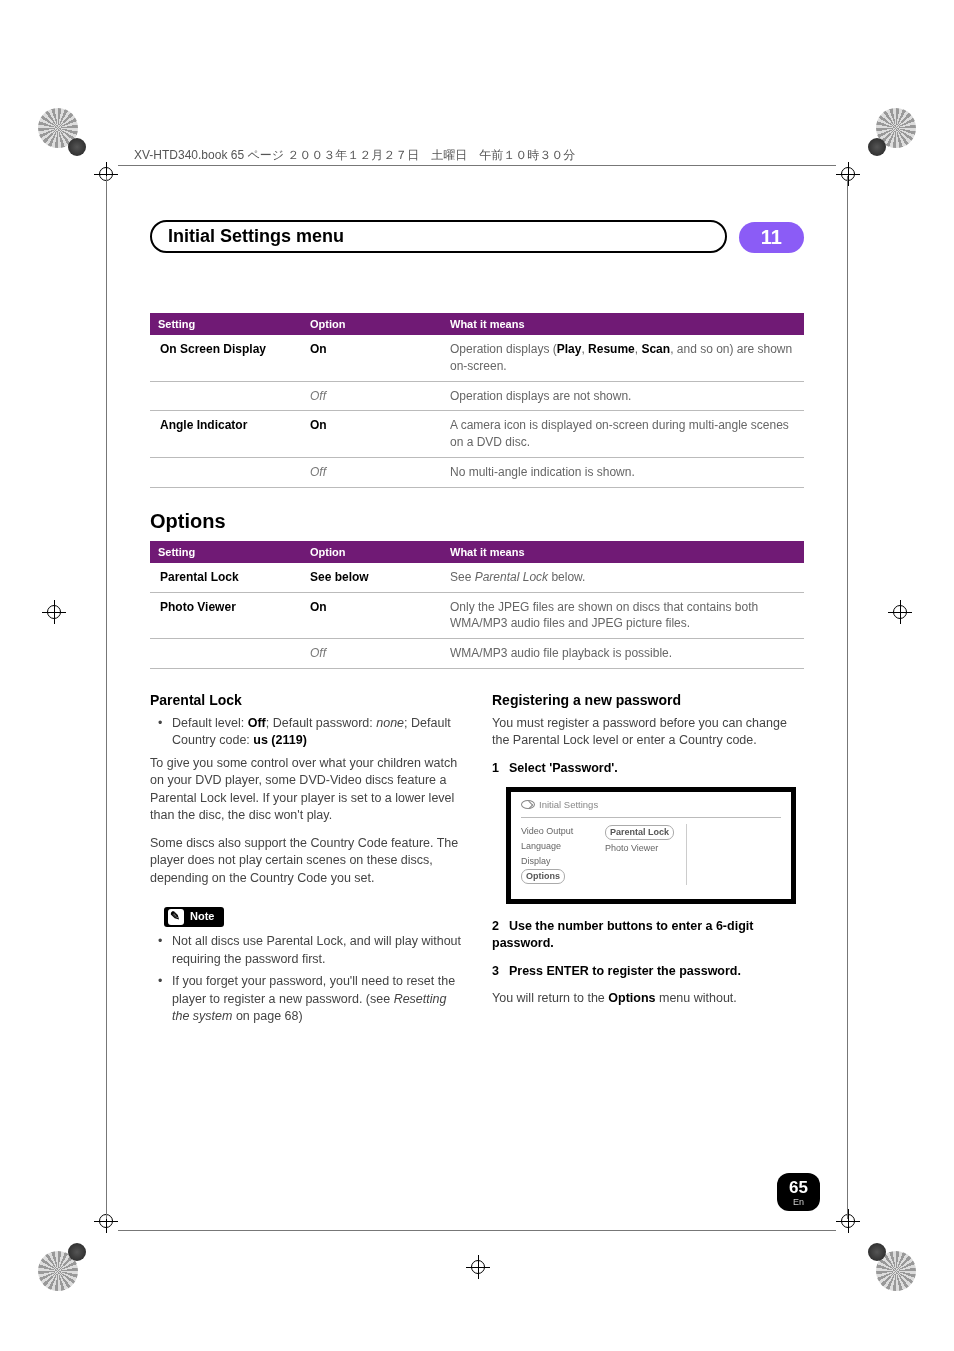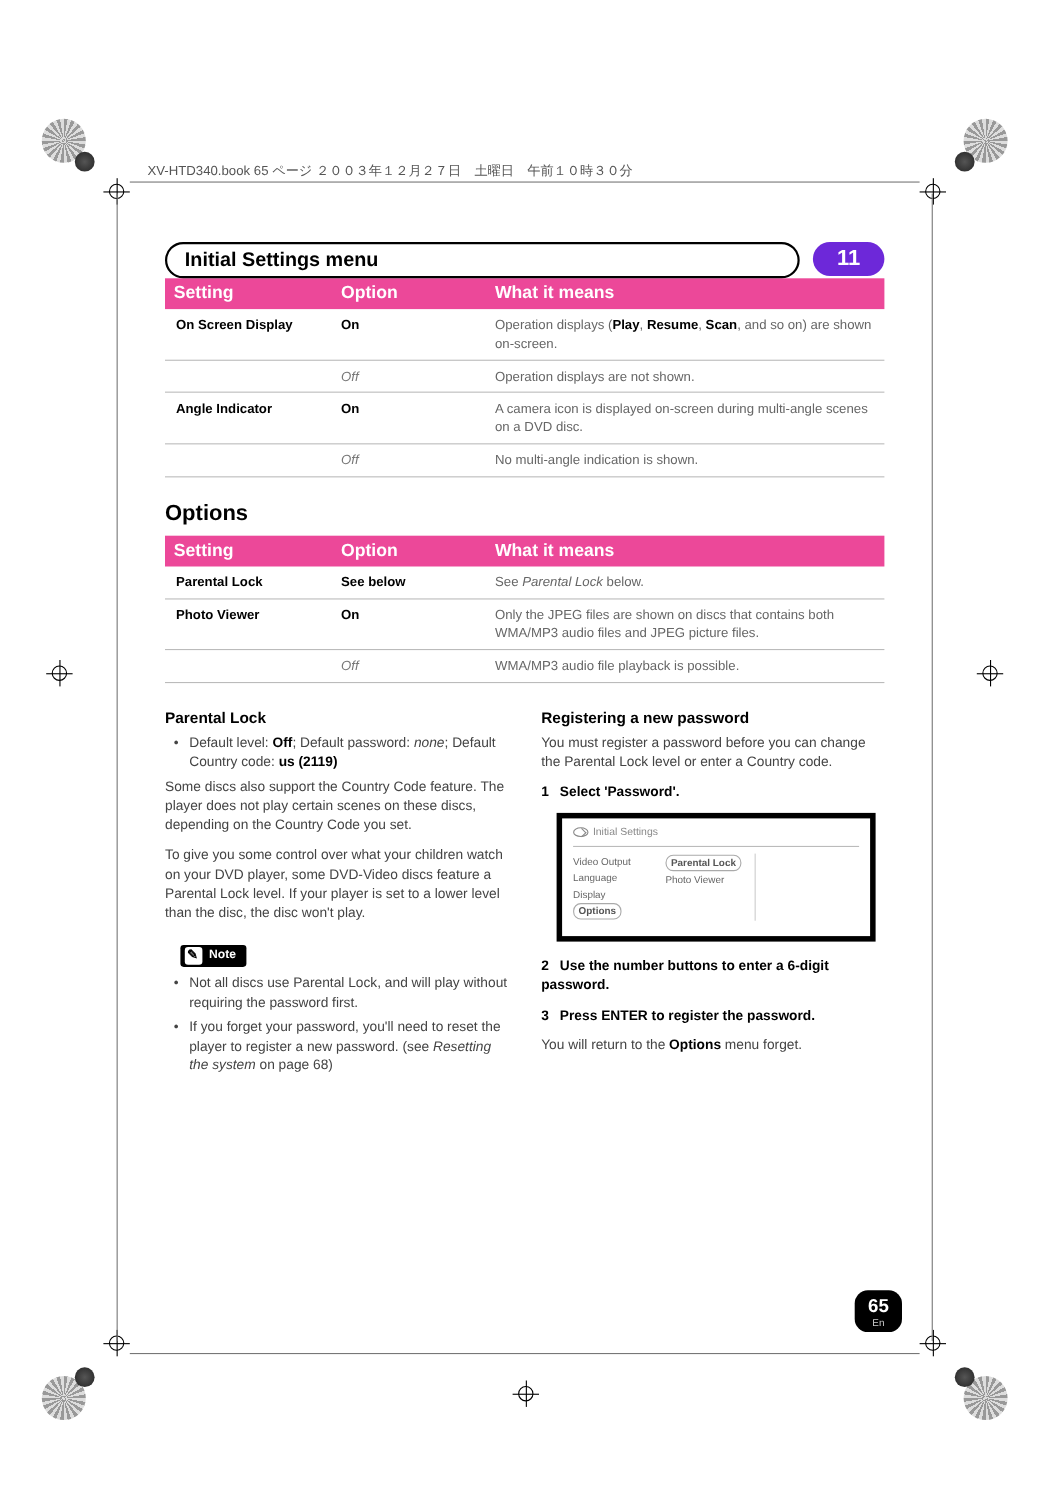--- a/index.html
+++ b/index.html
@@ -35,26 +35,26 @@
     .corner-deco.br .dot { bottom: 30px; right: 30px; }
     
     .japanese-header { position: absolute; top: 147px; left: 134px; font-size: 12px; color: #555; }
     .hline-top { position: absolute; top: 165px; left: 118px; right: 118px; height: 1px; background: #777; }
     .vline-left { position: absolute; top: 176px; bottom: 132px; left: 106px; width: 1px; background: #777; }
     .vline-right { position: absolute; top: 176px; bottom: 132px; right: 106px; width: 1px; background: #777; }
     .hline-bot { position: absolute; bottom: 120px; left: 118px; right: 118px; height: 1px; background: #777; }
     
     .content { position: absolute; top: 215px; left: 150px; right: 150px; }
     
-    .title-bar { display: flex; align-items: flex-start; margin-top: 5px; }
+    .title-bar { display: flex; align-items: flex-end; margin-bottom: 60px; margin-top: 5px; }
     .title-pill { flex: 1; border: 2.5px solid #000; border-radius: 18px; padding: 4px 16px; font-size: 18px; font-weight: bold; }
-    .chapter-badge { background: #6d28d9; color: #fff; border-radius: 18px; padding: 4px 22px; font-size: 20px; font-weight: bold; margin-left: 12px; }
+    .chapter-badge { background: #8b5cf6; color: #fff; border-radius: 18px; padding: 4px 22px; font-size: 20px; font-weight: bold; margin-left: 12px; }
     
     table.settings { width: 100%; border-collapse: collapse; font-size: 12px; margin-bottom: 22px; }
-    table.settings thead th { background: #ec4899; color: #fff; text-align: left; padding: 5px 10px; font-size: 16px; font-weight: bold; }
+    table.settings thead th { background: #701a75; color: #fff; text-align: left; padding: 5px 10px; font-size: 11px; font-weight: bold; }
     table.settings thead th:first-child { padding-left: 8px; }
     table.settings td { padding: 6px 10px 6px 10px; vertical-align: top; border-bottom: 1px solid #bbb; color: #666; line-height: 1.4; }
     table.settings td.setting { color: #000; font-weight: bold; width: 150px; }
     table.settings td.option { color: #000; font-weight: bold; width: 140px; }
     table.settings td.option.italic { font-style: italic; font-weight: normal; color: #777; }
     table.settings tr.sub td { border-bottom: 1px solid #bbb; }
     table.settings tr:last-child td { border-bottom: 1px solid #bbb; }
     
     h2.section { font-size: 20px; font-weight: bold; margin: 8px 0 8px 0; }
     
@@ -212,22 +212,22 @@
       </tr>
     </tbody>
   </table>
 
   <div class="columns">
     <div class="col">
       <h3 class="sub">Parental Lock</h3>
       <ul>
         <li><span>Default level: </span><span class="bold">Off</span><span>; Default password: </span><span class="italic">none</span><span>; Default Country code: </span><span class="bold">us (2119)</span></li>
       </ul>
+      <p>To give you some control over what your children watch on your DVD player, some DVD-Video discs feature a Parental Lock level. If your player is set to a lower level than the disc, the disc won't play.</p>
       <p>Some discs also support the Country Code feature. The player does not play certain scenes on these discs, depending on the Country Code you set.</p>
-      <p>To give you some control over what your children watch on your DVD player, some DVD-Video discs feature a Parental Lock level. If your player is set to a lower level than the disc, the disc won't play.</p>
       <div class="note-badge">
           <span class="pencil"></span>
           <span>Note</span>
         </div>
       <ul>
         <li>Not all discs use Parental Lock, and will play without requiring the password first.</li>
         <li><span>If you forget your password, you'll need to reset the player to register a new password. (see </span><span class="italic">Resetting the system</span><span> on page 68)</span></li>
       </ul>
     </div>
 
@@ -251,21 +251,21 @@
           </div>
           <div class="ui-mid">
             <div><span class="sel-mid">Parental Lock</span></div>
             <div>Photo Viewer</div>
           </div>
         </div>
       </div>
 
       <p class="step"><span class="num">2</span><span>Use the number buttons to enter a 6-digit password.</span></p>
       <p class="step"><span class="num">3</span><span>Press ENTER to register the password.</span></p>
-      <p><span>You will return to the </span><span class="bold">Options</span><span> menu forget.</span></p>
+      <p><span>You will return to the </span><span class="bold">Options</span><span> menu without.</span></p>
     </div>
   </div>
 </div>
 
 <div class="page-badge">
   <span class="pnum">65</span>
   <span class="plang">En</span>
 </div>
 
 </body></html>

